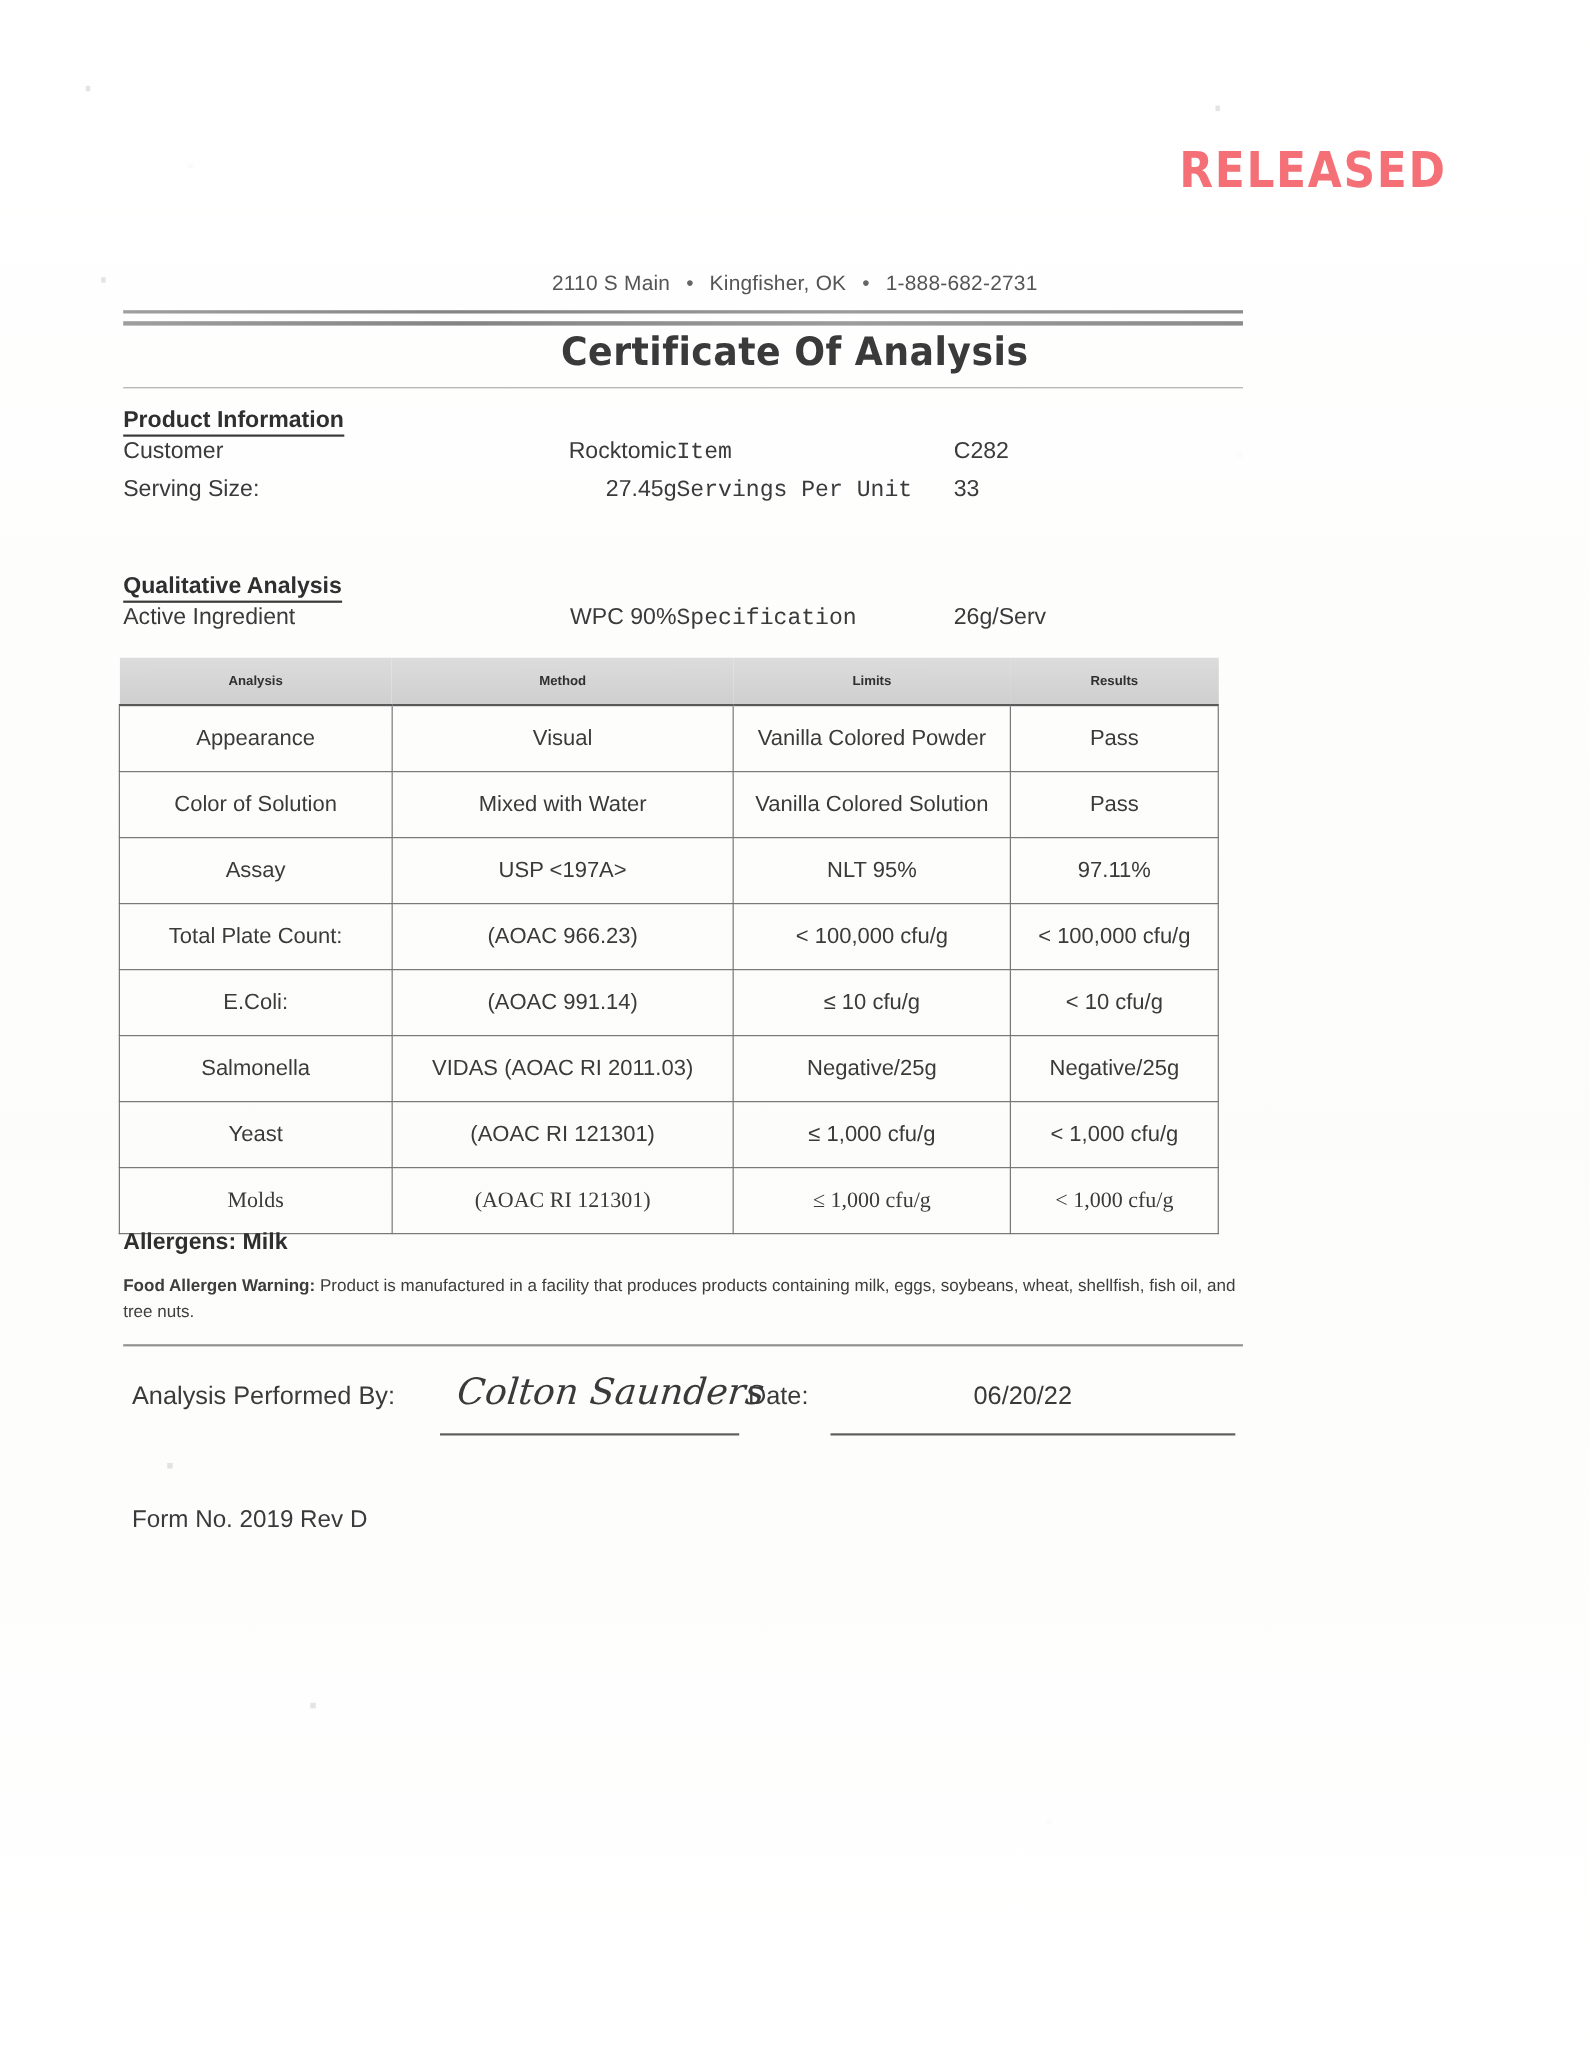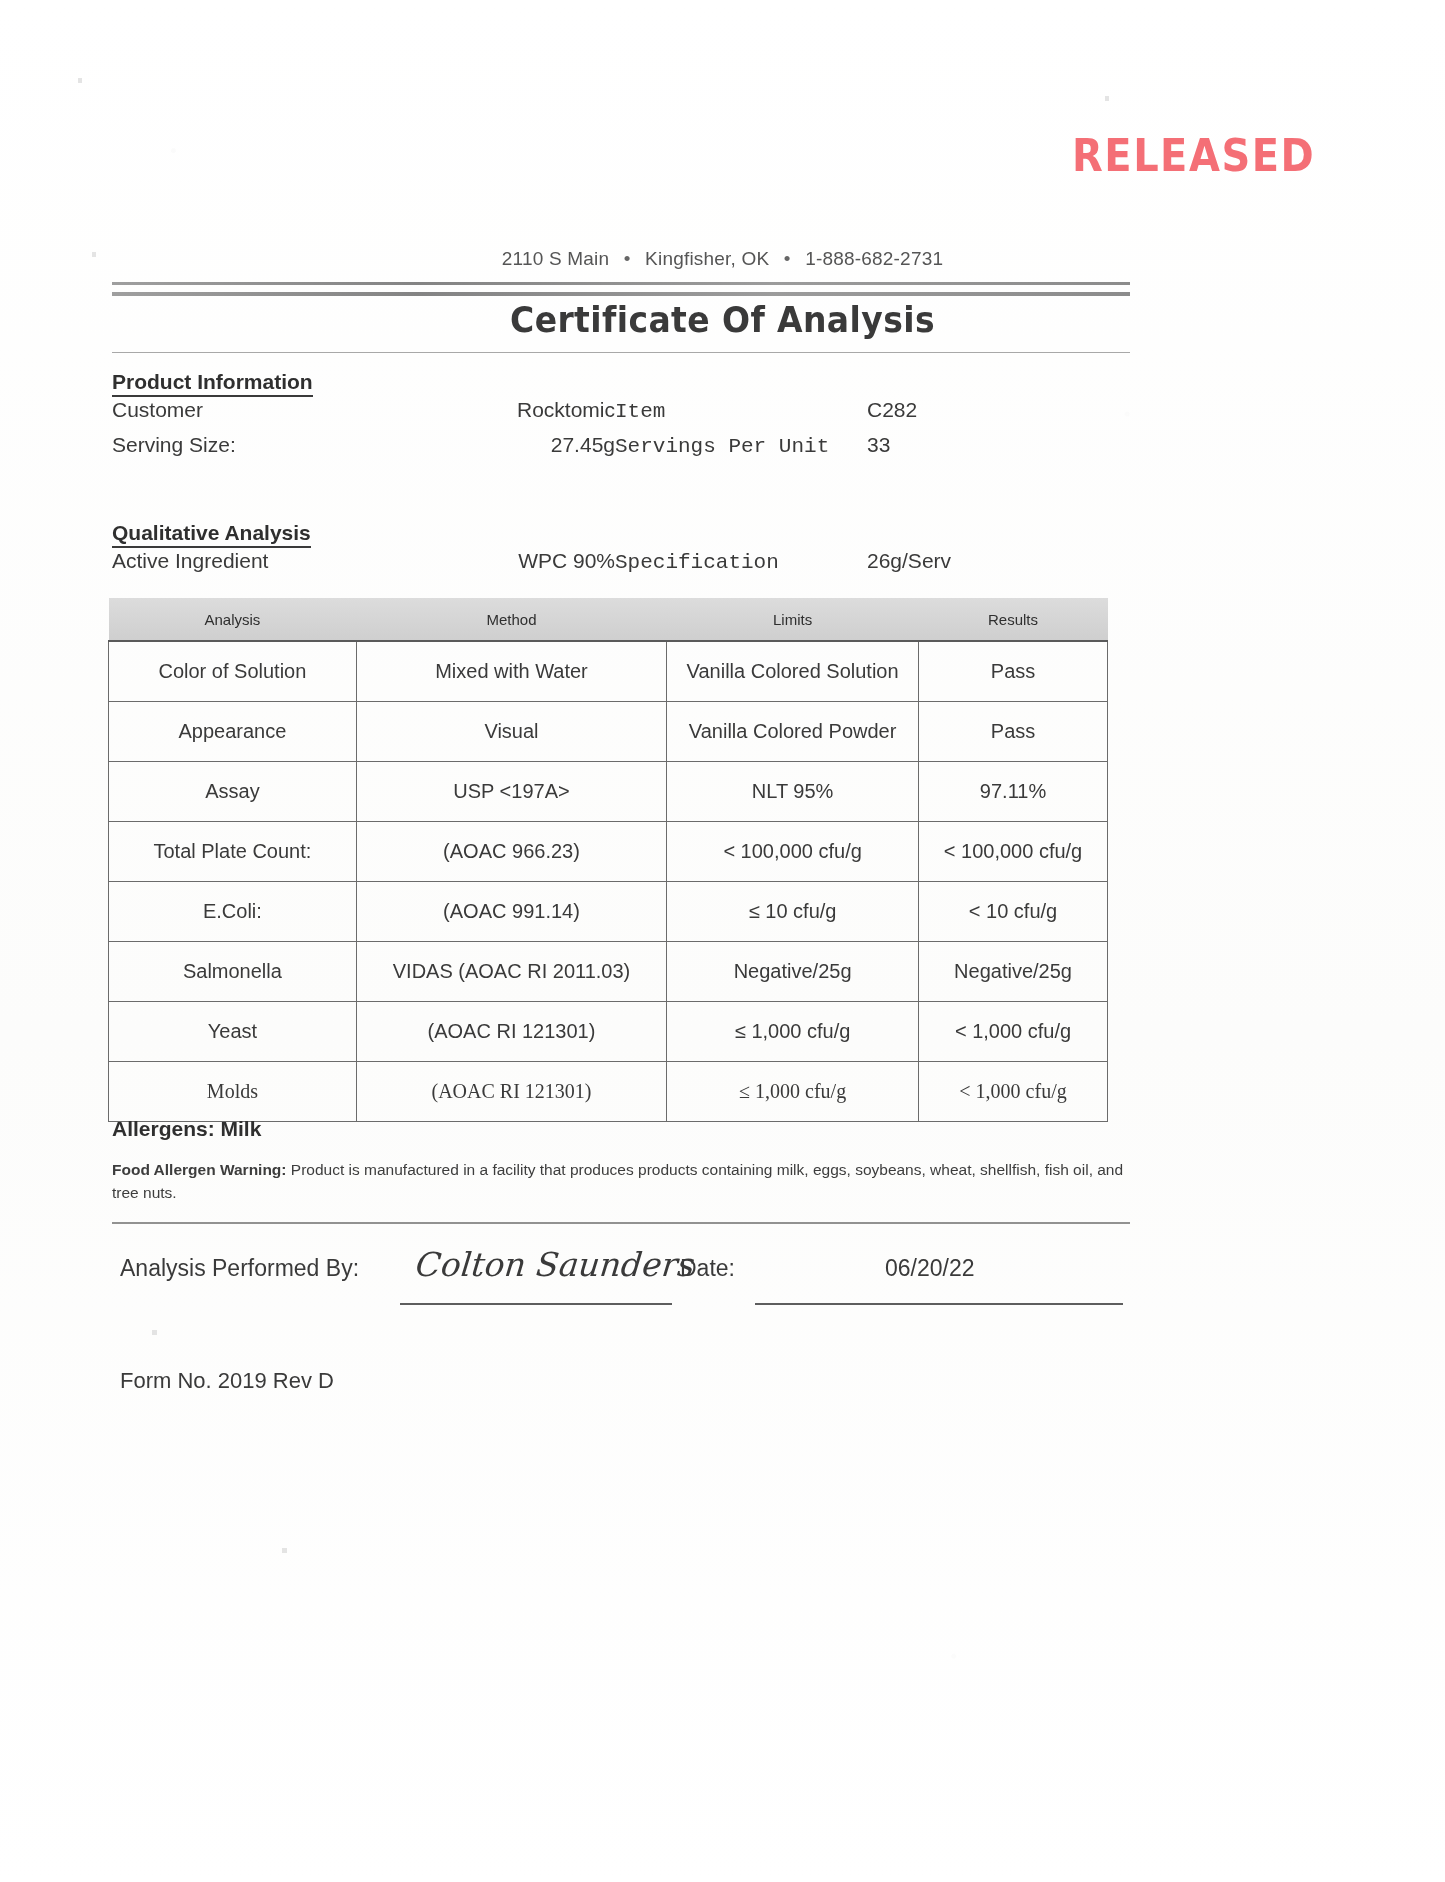--- a/index.html
+++ b/index.html
@@ -200,22 +200,22 @@
     position: absolute;
     left: 108px;
     top: 598px;
     width: 1000px;
     border-collapse: collapse;
     font-size: 20px;
     color: #3a3a3a;
   }
   .tbl th {
     background: linear-gradient(180deg, #dcdcdc, #cfcfcf);
-    font-weight: 400;
-    font-size: 15px;
+    font-weight: 700;
+    font-size: 12px;
     color: #2f2f2f;
     height: 40px;
     border: none;
     border-bottom: 2px solid #5a5a5a;
     margin-top: 45px;
   }
   .tbl td {
     height: 57px;
     text-align: center;
     border-bottom: 1.5px solid #6b6b6b;
@@ -365,29 +365,29 @@
     <thead>
       <tr>
         <th class="col-analysis">Analysis</th>
         <th class="col-method">Method</th>
         <th class="col-limits">Limits</th>
         <th class="col-results">Results</th>
       </tr>
     </thead>
     <tbody>
       <tr>
+        <td>Appearance</td>
+        <td>Visual</td>
+        <td>Vanilla Colored Powder</td>
+        <td>Pass</td>
+      </tr>
+      <tr>
         <td>Color of Solution</td>
         <td>Mixed with Water</td>
         <td>Vanilla Colored Solution</td>
-        <td>Pass</td>
-      </tr>
-      <tr>
-        <td>Appearance</td>
-        <td>Visual</td>
-        <td>Vanilla Colored Powder</td>
         <td>Pass</td>
       </tr>
       <tr>
         <td>Assay</td>
         <td>USP &lt;197A&gt;</td>
         <td>NLT 95%</td>
         <td>97.11%</td>
       </tr>
       <tr>
         <td>Total Plate Count:</td>

